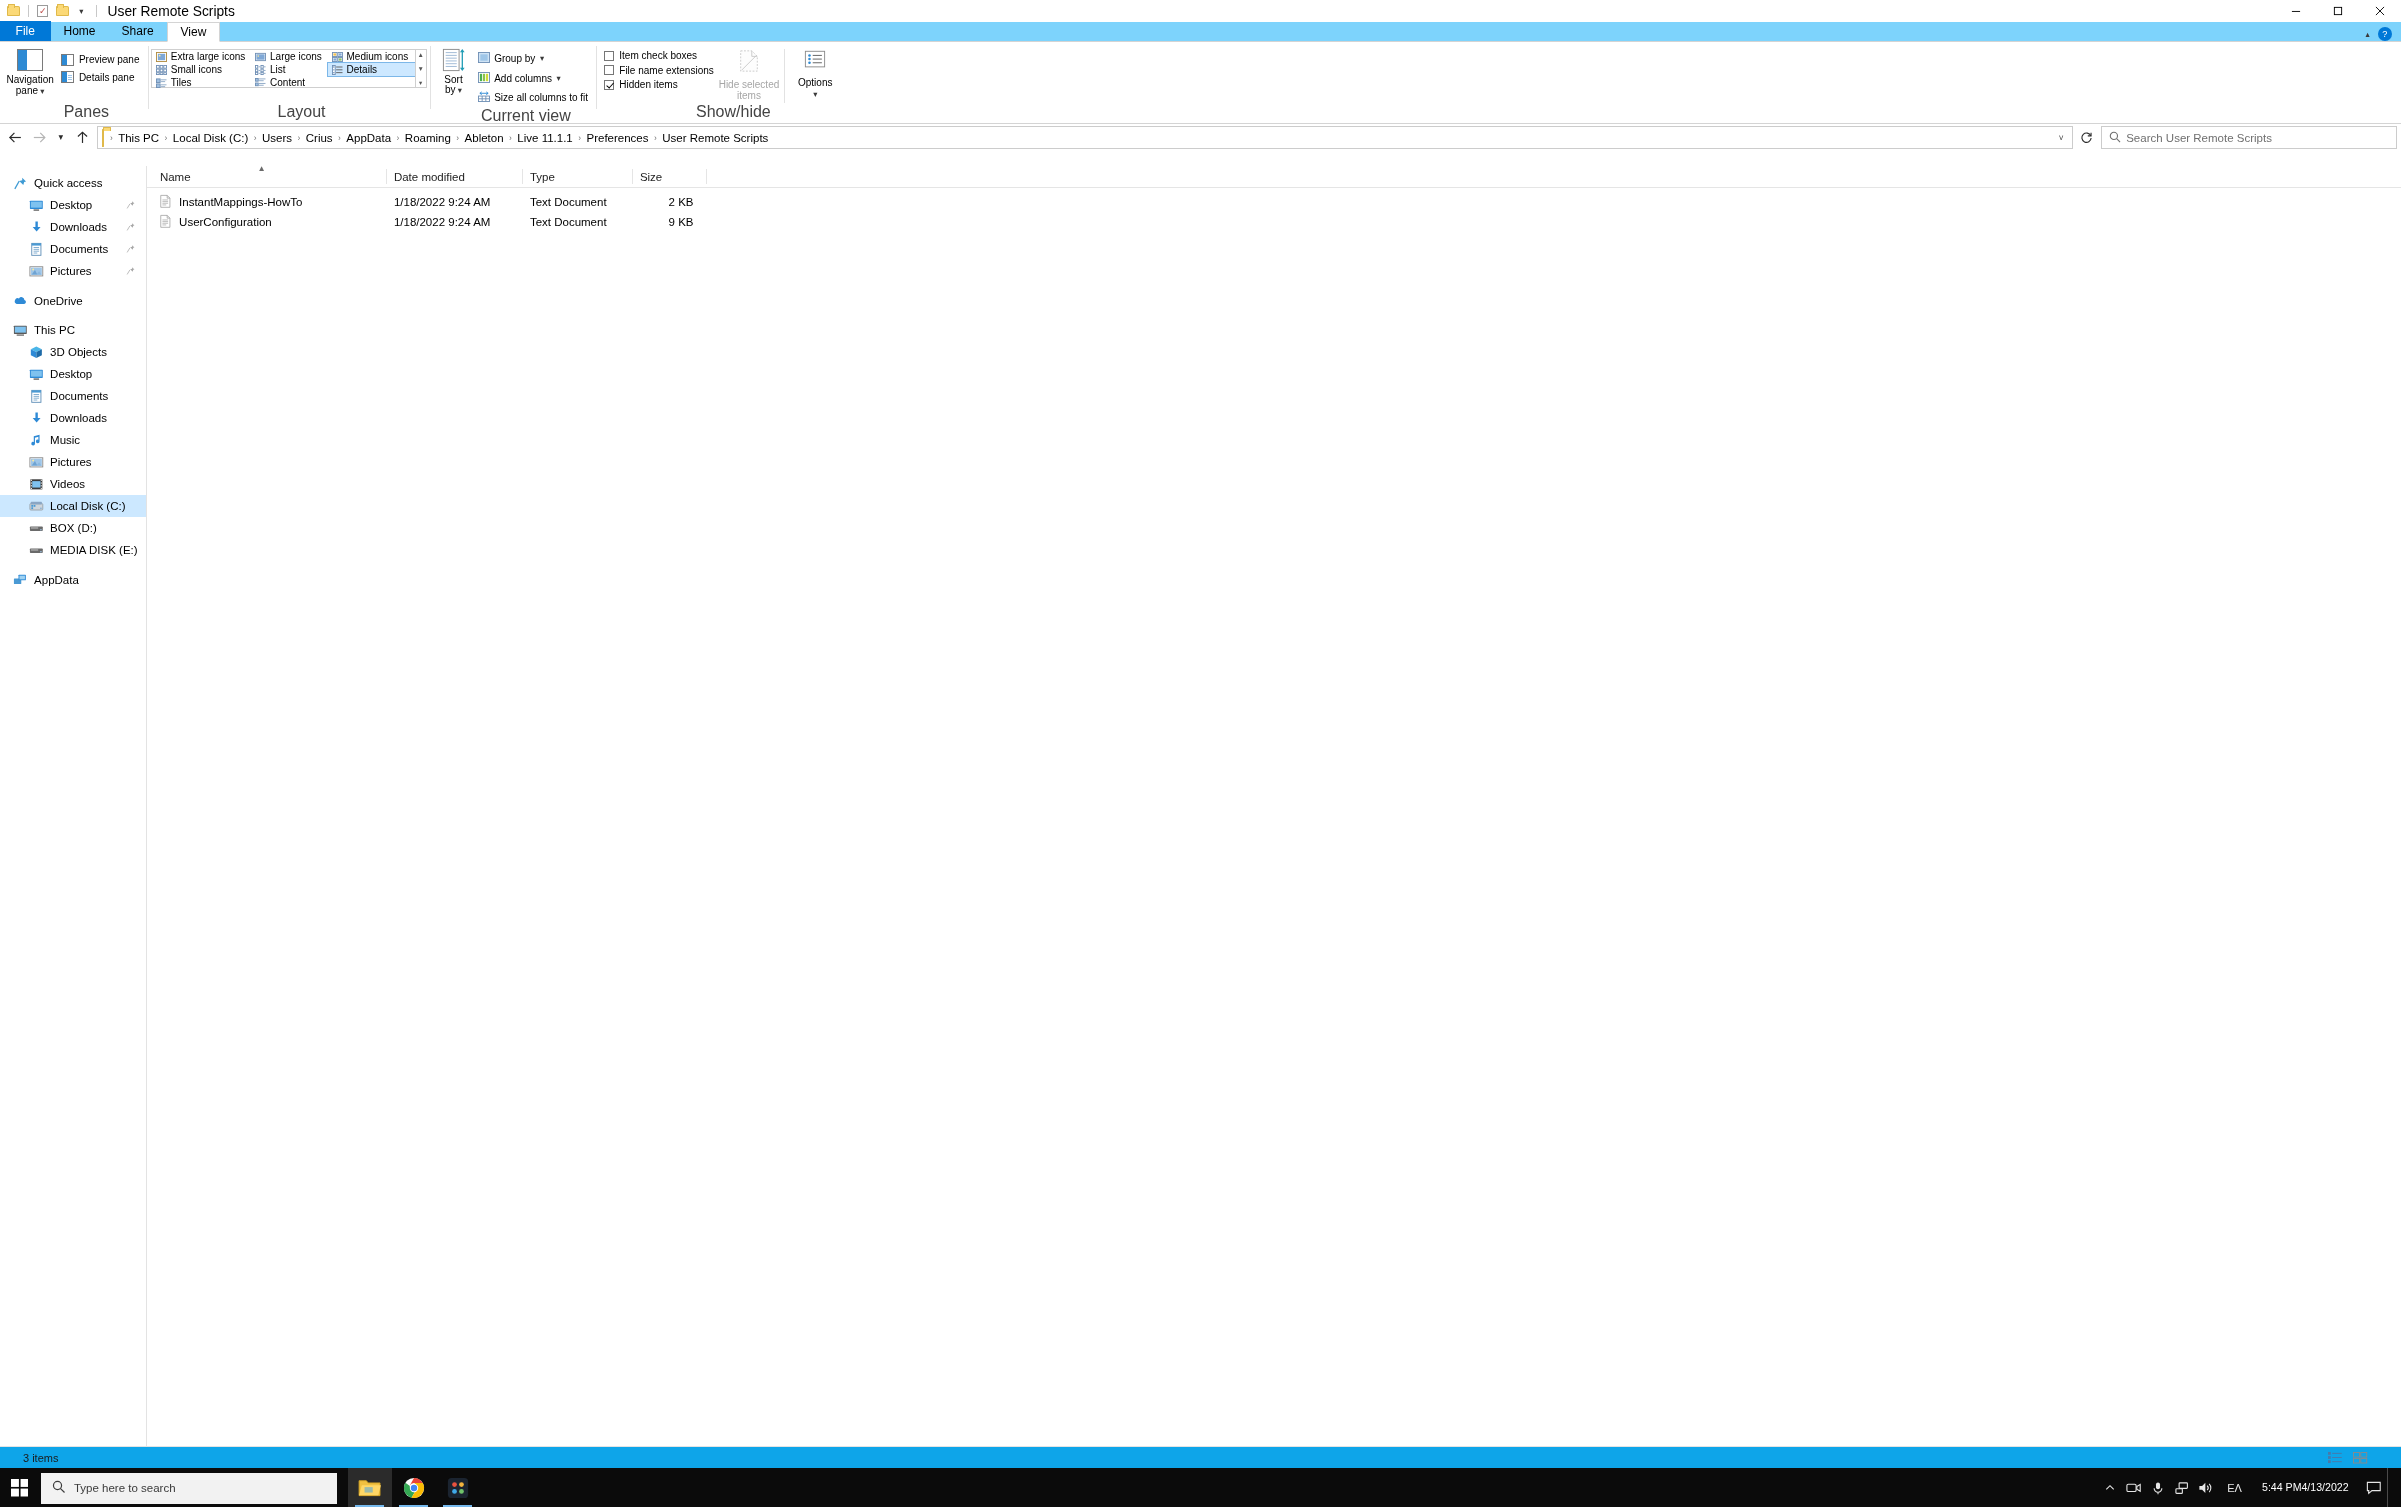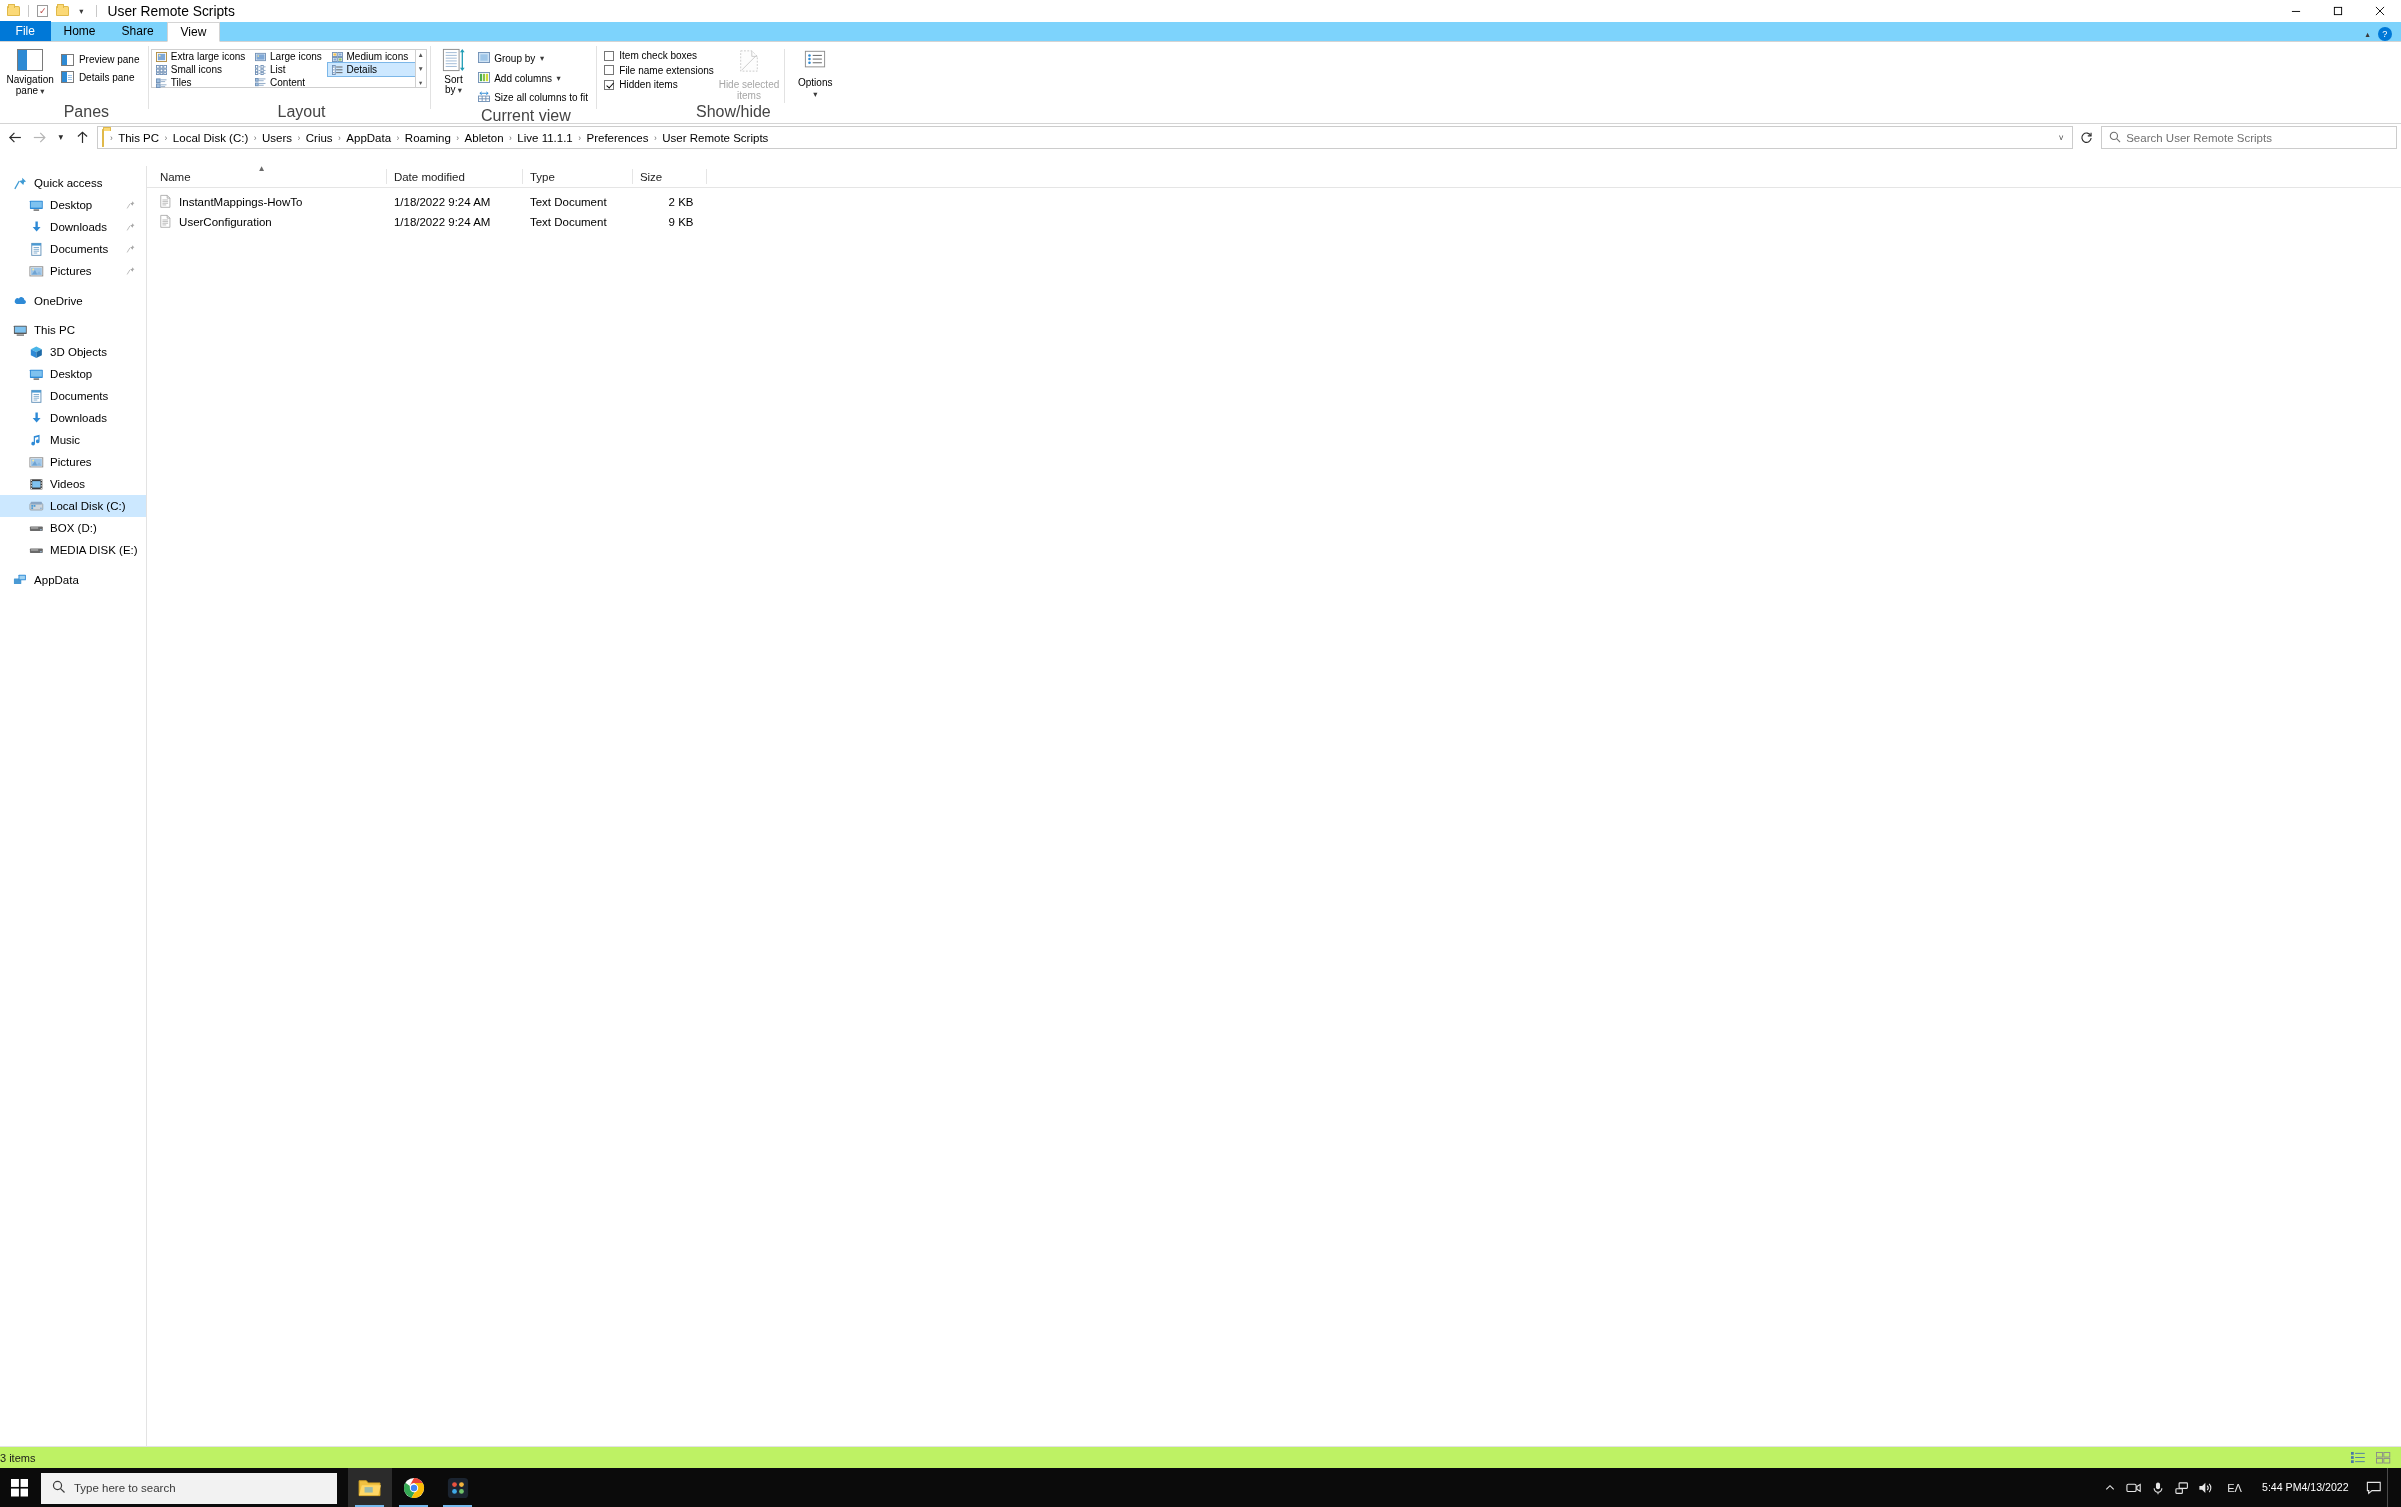--- a/index.html
+++ b/index.html
@@ -234,22 +234,22 @@
   .frow .cell { padding-left: 7.4px; white-space: nowrap; overflow: hidden; }
   .c-name { width: 234px; display: flex; align-items: center; gap: 6.4px; padding-left: 5.5px !important; }
   .c-date { width: 136px; }
   .c-type { width: 110px; }
   .c-size { width: 74px; text-align: right; padding-left: 0 !important; padding-right: 13px; }
   .file-ico { width: 14.7px; height: 14.7px; flex: none; display: block; }
 
   
   .statusbar {
     position: absolute; left: 0; right: 0; bottom: 40px; height: 22px;
-    border-top: 0.9px solid #e3e3e3; background: #bef264;
-    display: flex; align-items: center; padding: 0 0;
+    border-top: 0.9px solid #e3e3e3; background: #0ea5e9;
+    display: flex; align-items: center; padding: 0 23px;
     font-size: 11px; color: #1b1b1b;
   }
   .status-views { margin-left: auto; display: flex; align-items: center; gap: 9.2px; padding-right: 9.2px; }
   .vbtn { width: 16.5px; height: 14.7px; display: flex; align-items: center; justify-content: center; }
 
   
   .taskbar {
     position: absolute; left: 0; right: 0; bottom: 0; height: 40px;
     background: #0b0b0b; display: flex; align-items: center;
   }

